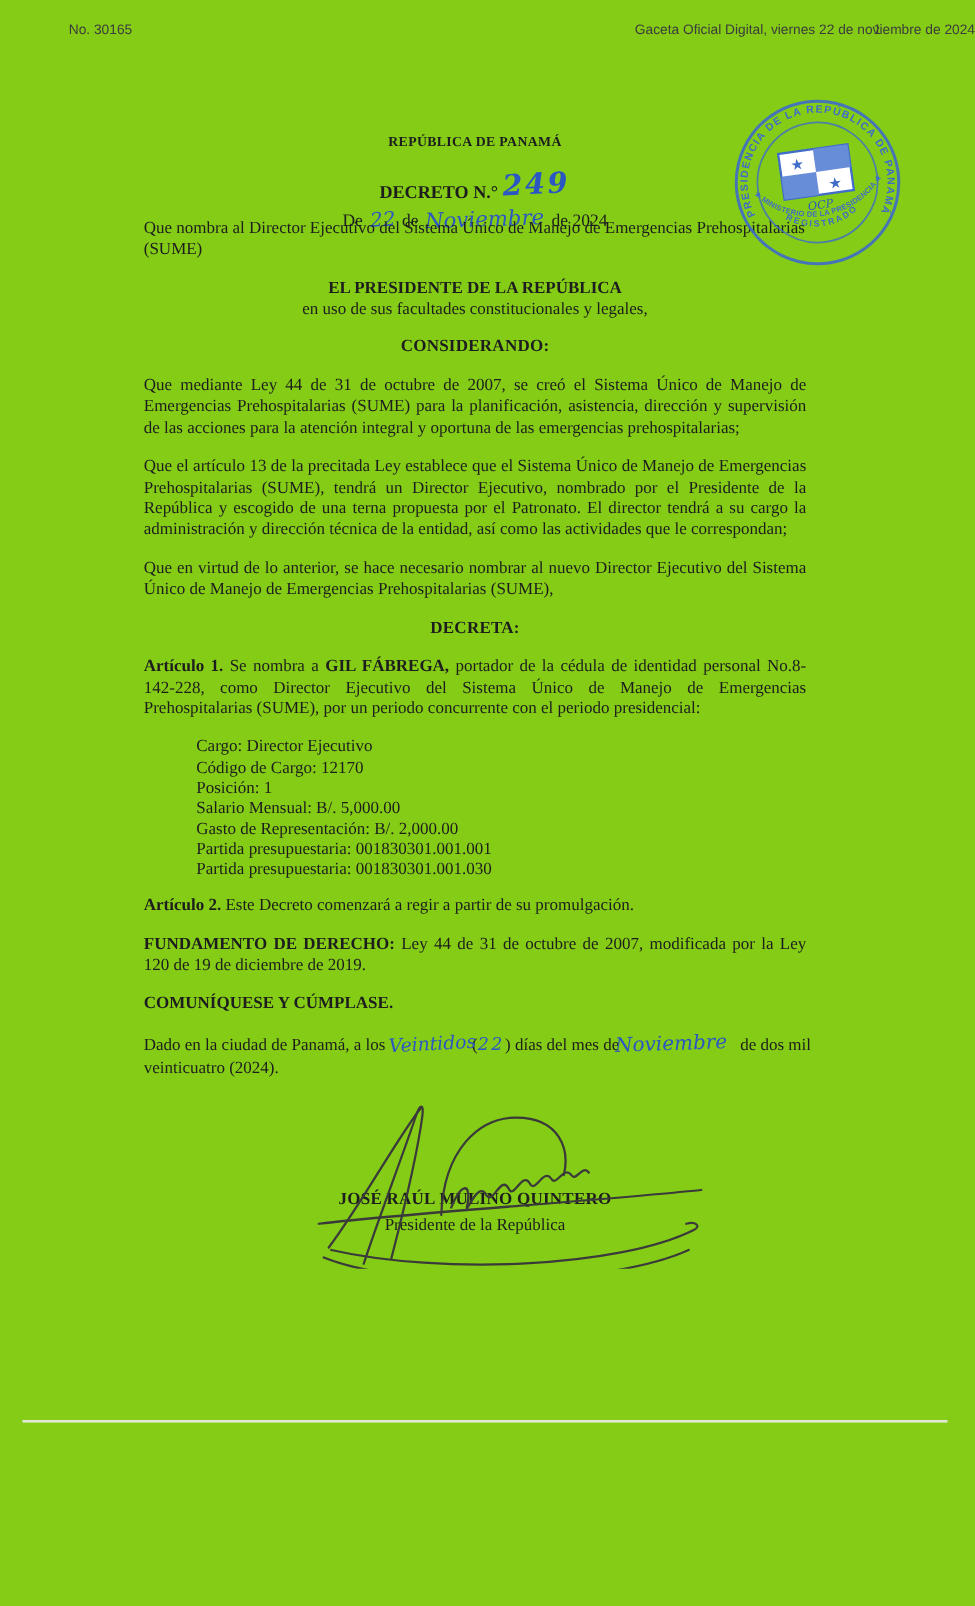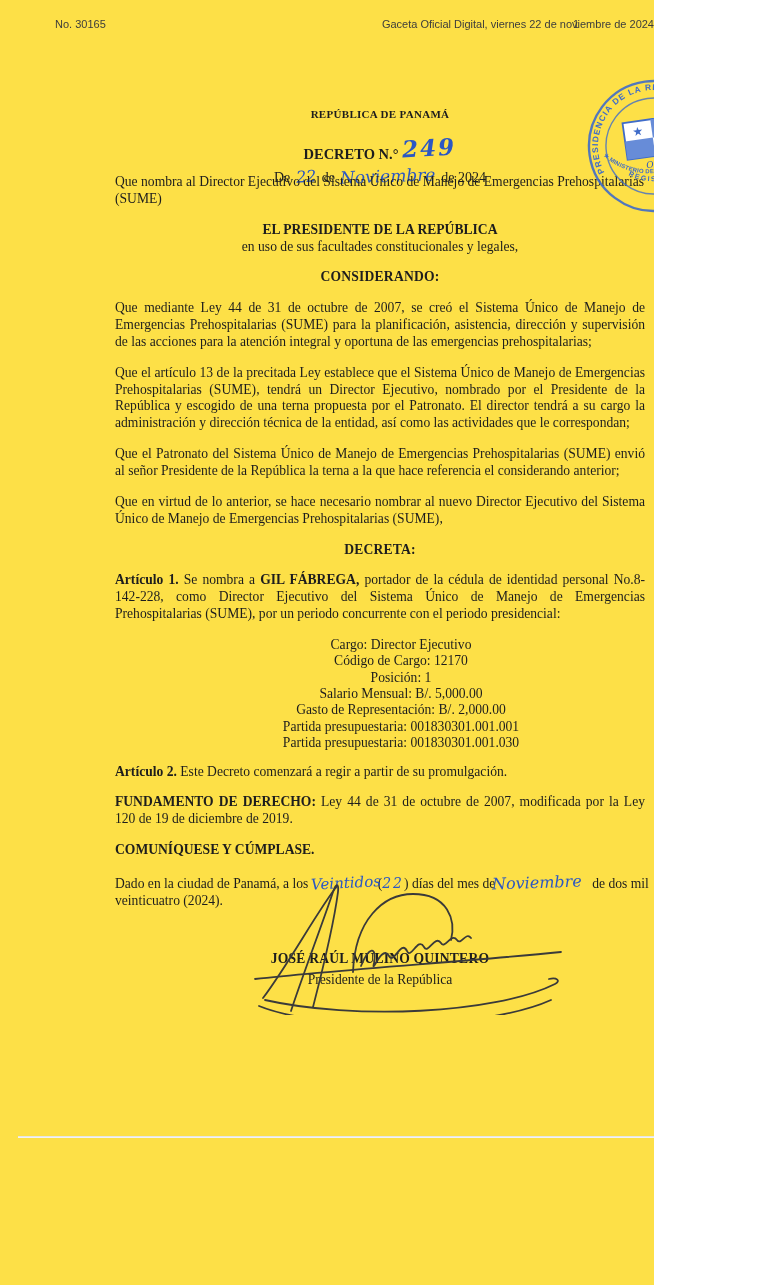--- a/index.html
+++ b/index.html
@@ -1,21 +1,21 @@
 <!DOCTYPE html>
 <html><head>
 <meta charset="utf-8">
 <style>
   * { margin: 0; padding: 0; box-sizing: border-box; }
   html, body { background: #ffffff; }
   .page {
     position: relative;
-    width: 654px;
+    width: 780px;
     height: 1285px;
-    background: #fde047;
+    background: #84cc16;
     font-family: "Liberation Serif", serif;
     color: #1d1d1d;
     overflow: hidden;
   }
   
   .hdr {
     position: absolute;
     top: 18px; left: 0; right: 0;
     font-family: "Liberation Sans", sans-serif;
     font-size: 11px;
@@ -55,21 +55,21 @@
     font-size: 13.6px;
     line-height: 1.24;
   }
   .bodycol p { margin: 0 0 14px 0; }
   .just { text-align: justify; }
   .ctr  { text-align: center; }
   .bold { font-weight: bold; }
   .heading { font-weight: bold; text-align: center; margin: 0 0 14px 0; letter-spacing: 0.2px; }
   .authority { margin-bottom: 0 !important; }
   .details { list-style: none; margin: 0 0 12px 42px; padding: 0; }
-  .details li { line-height: 1.205; text-align: center; }
+  .details li { line-height: 1.205; }
   .dado-l1 { white-space: nowrap; margin-bottom: 0 !important; }
   .dado-l2 { margin-top: 0 !important; }
   
   .sig-name {
     position: absolute;
     left: 115px; top: 951px; width: 530px;
     text-align: center;
     z-index: 1;
   }
   .sig-name .nm { font-weight: bold; font-size: 13.6px; letter-spacing: 0.2px; }
@@ -142,21 +142,20 @@
 
     <p>Que nombra al Director Ejecutivo del Sistema Único de Manejo de Emergencias Prehospitalarias (SUME)</p>
 
     <p class="ctr bold authority">EL PRESIDENTE DE LA REPÚBLICA</p>
     <p class="ctr">en uso de sus facultades constitucionales y legales,</p>
 
     <p class="heading">CONSIDERANDO:</p>
 
     <p class="just">Que mediante Ley 44 de 31 de octubre de 2007, se creó el Sistema Único de Manejo de Emergencias Prehospitalarias (SUME) para la planificación, asistencia, dirección y supervisión de las acciones para la atención integral y oportuna de las emergencias prehospitalarias;</p>
     <p class="just">Que el artículo 13 de la precitada Ley establece que el Sistema Único de Manejo de Emergencias Prehospitalarias (SUME), tendrá un Director Ejecutivo, nombrado por el Presidente de la República y escogido de una terna propuesta por el Patronato. El director tendrá a su cargo la administración y dirección técnica de la entidad, así como las actividades que le correspondan;</p>
-    <p class="just">Que el Patronato del Sistema Único de Manejo de Emergencias Prehospitalarias (SUME) envió al señor Presidente de la República la terna a la que hace referencia el considerando anterior;</p>
     <p class="just">Que en virtud de lo anterior, se hace necesario nombrar al nuevo Director Ejecutivo del Sistema Único de Manejo de Emergencias Prehospitalarias (SUME),</p>
 
     <p class="heading">DECRETA:</p>
 
     <p class="just"><span class="bold">Artículo 1.</span><span> Se nombra a </span><span class="bold">GIL FÁBREGA,</span><span> portador de la cédula de identidad personal No.8-142-228, como Director Ejecutivo del Sistema Único de Manejo de Emergencias Prehospitalarias (SUME), por un periodo concurrente con el periodo presidencial:</span></p>
 
     <ul class="details">
       <li>Cargo: Director Ejecutivo</li>
       <li>Código de Cargo: 12170</li>
       <li>Posición:  1</li>

